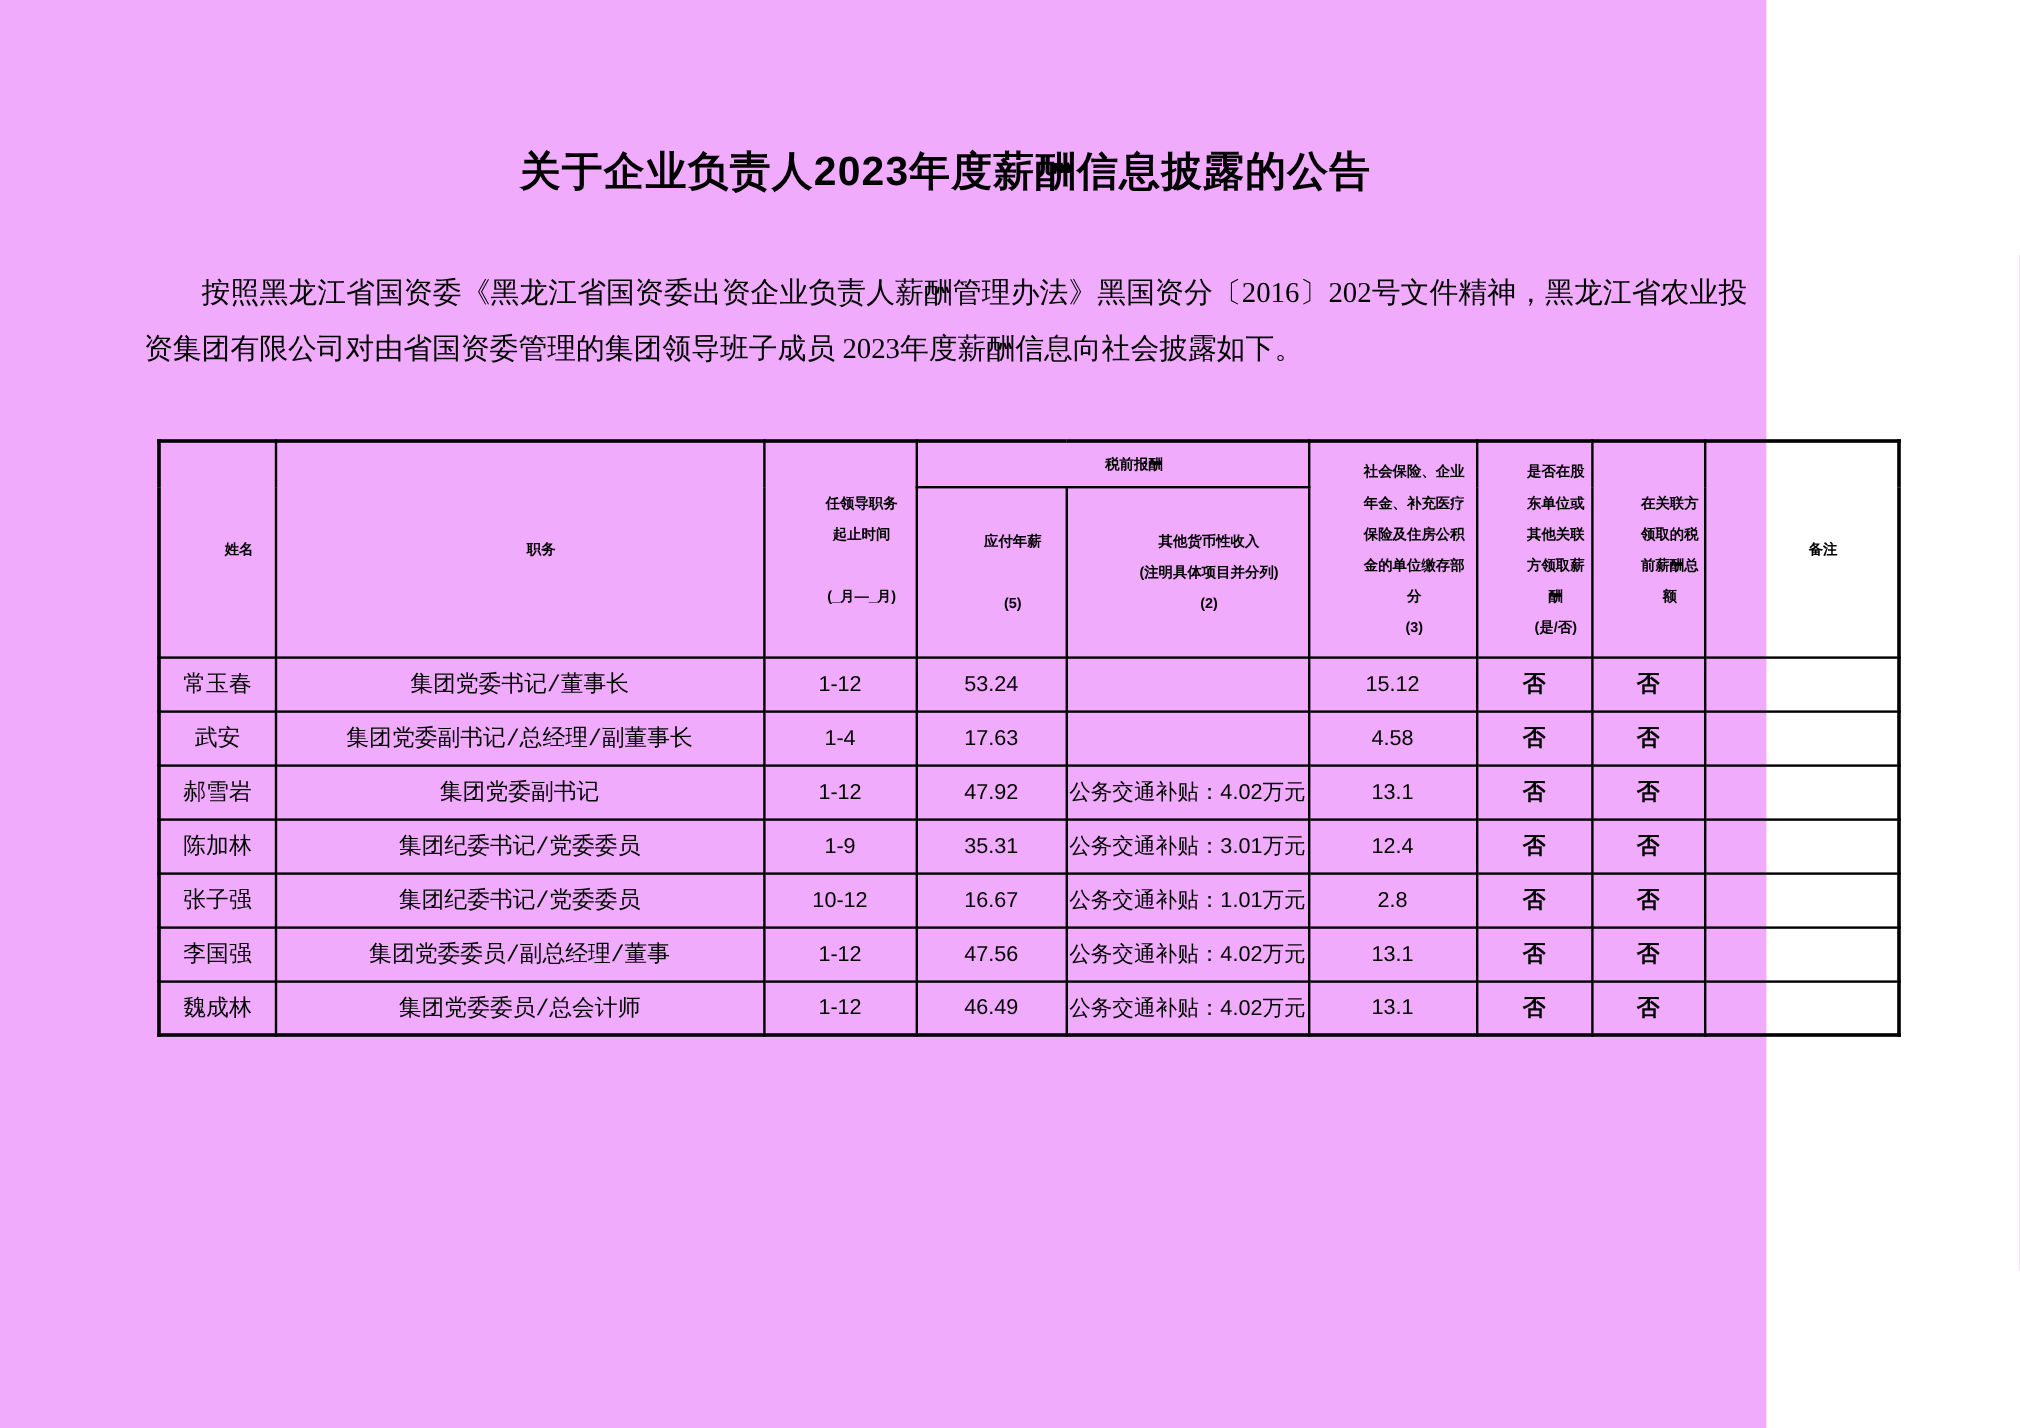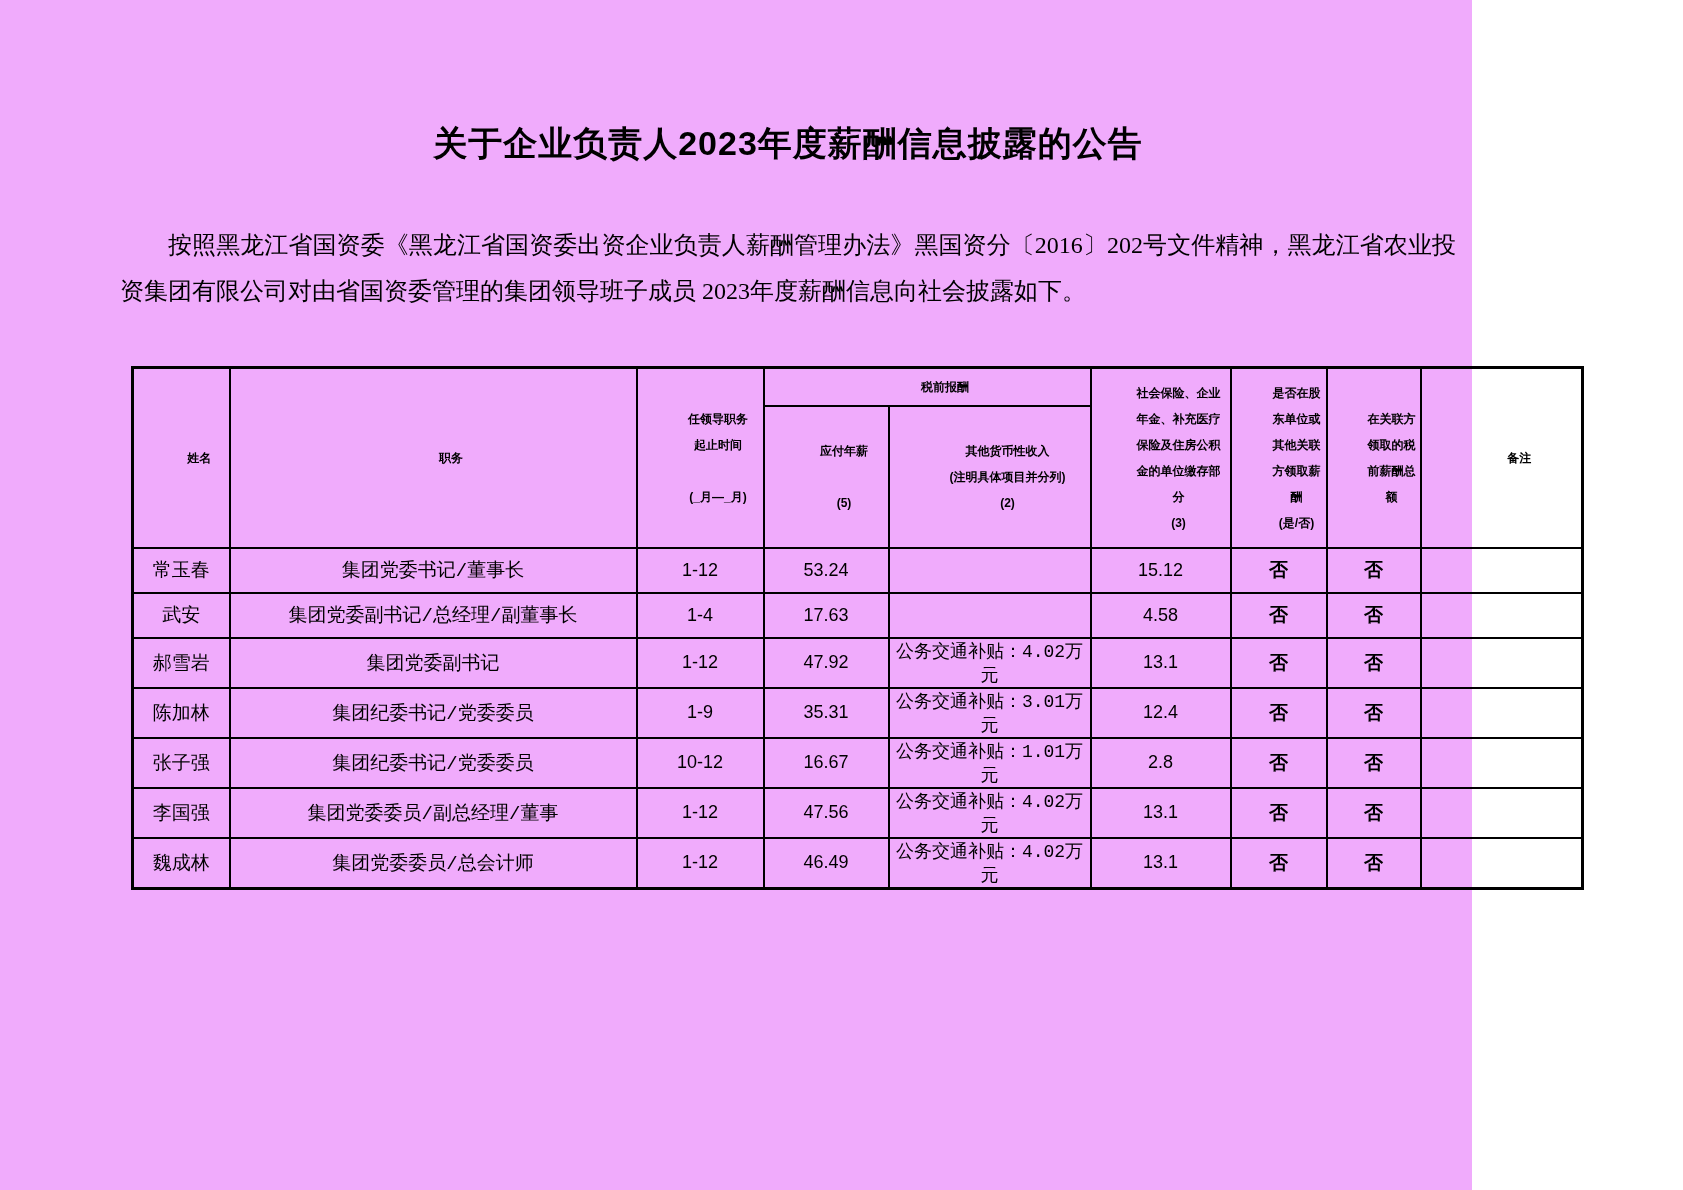--- a/index.html
+++ b/index.html
@@ -70,21 +70,21 @@
     font-family: Liberation Mono, monospace;
   }
   td.num {
     font-size: 18px;
     font-family: Liberation Sans, sans-serif;
   }
   td.other {
     font-size: 18px;
     text-align: left;
     padding-left: 7px;
-    font-family: Liberation Mono, monospace;
+    font-family: Liberation Sans, sans-serif;
   }
   td.yn {
     font-family: "Liberation Sans", sans-serif;
     font-weight: bold;
     font-size: 19px;
   }
 </style>
 </head>
 <body>
 

